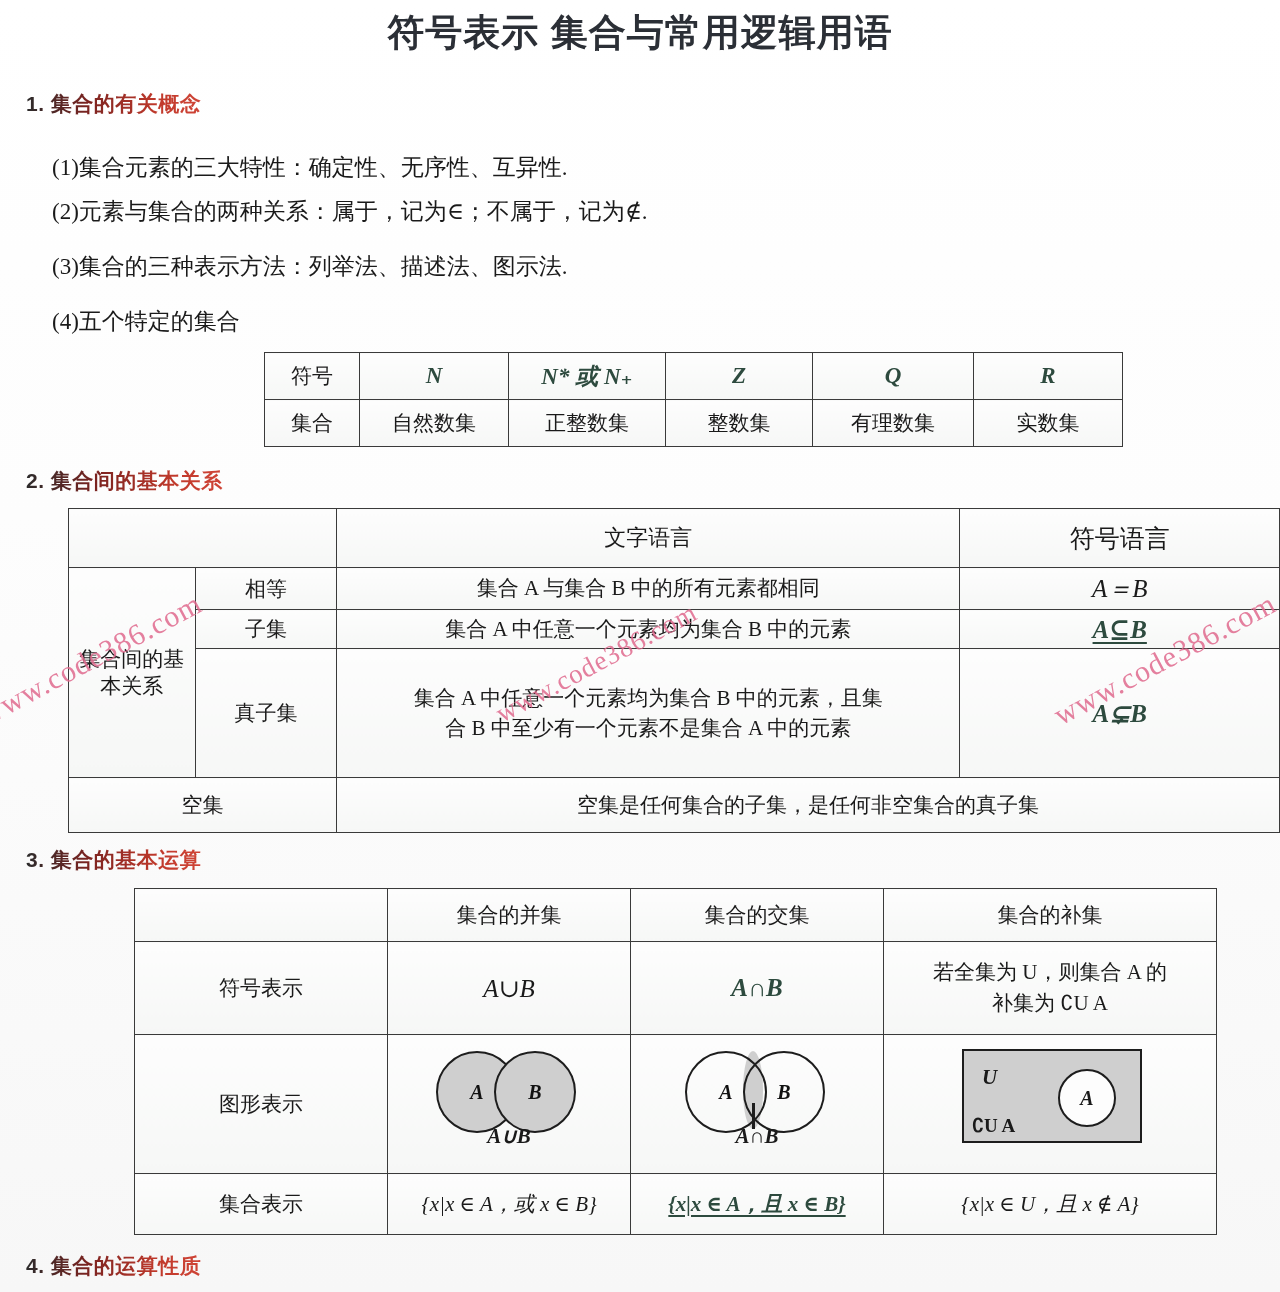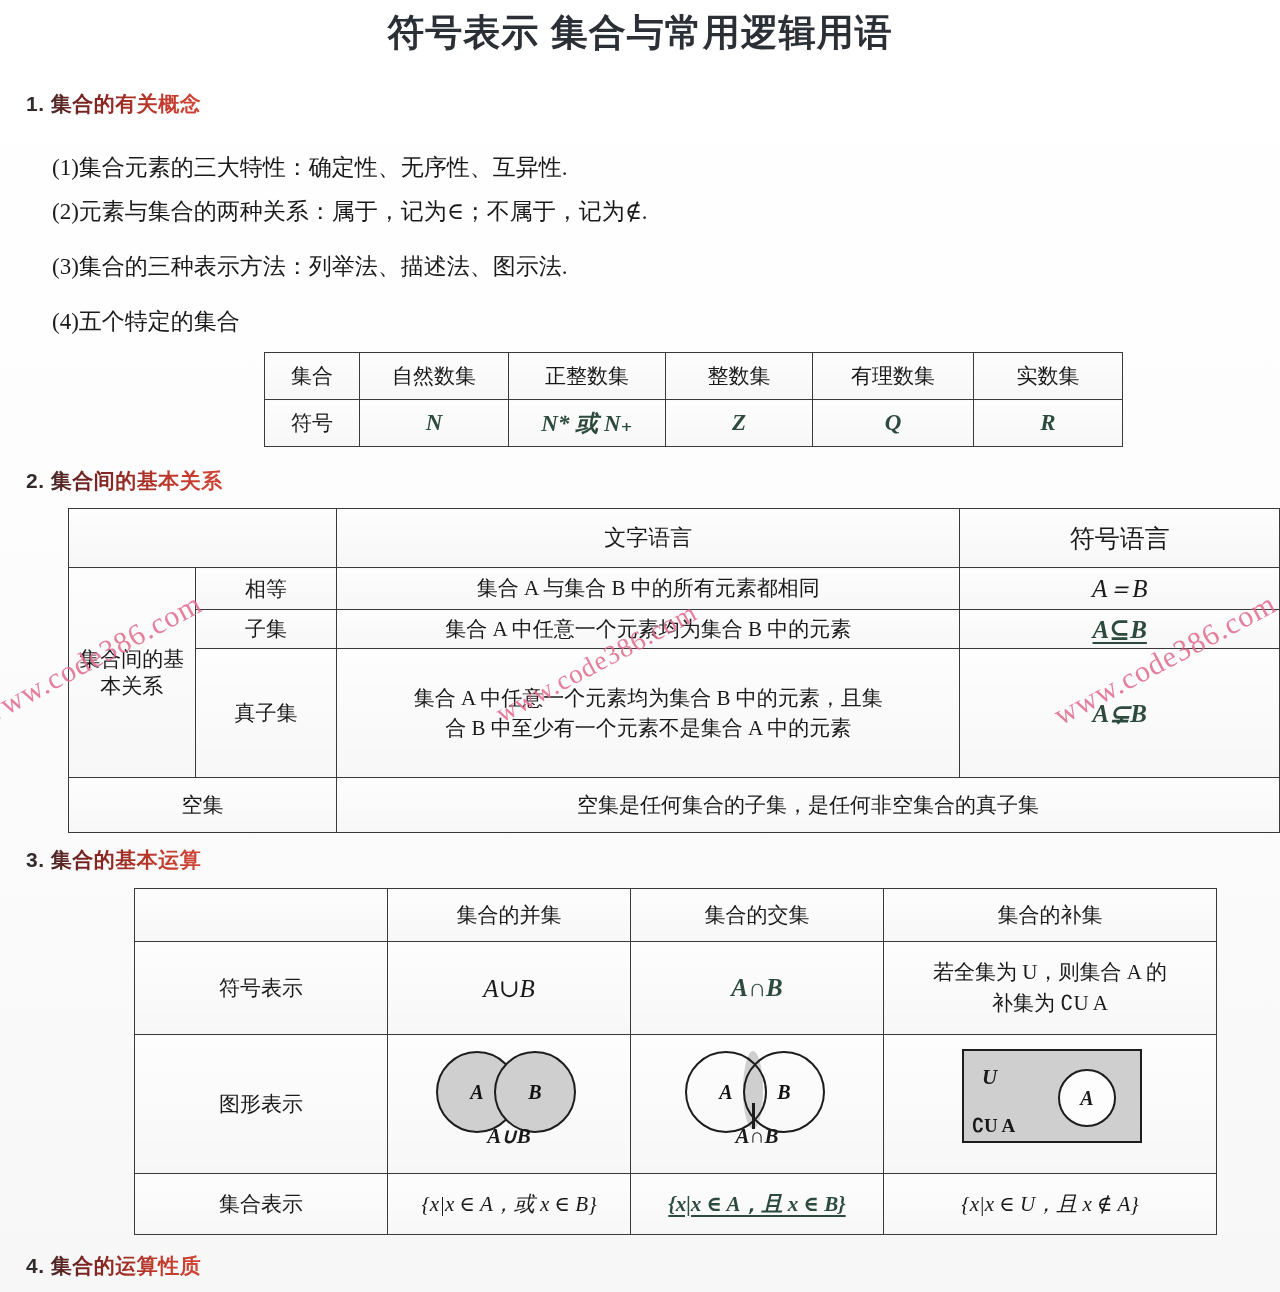--- a/index.html
+++ b/index.html
@@ -182,34 +182,34 @@
 <div class="sec-head" style="left:26px; top:90px;">1. 集合的有关概念</div>
 
 <div class="line" style="left:52px; top:152px;">(1)集合元素的三大特性：确定性、无序性、互异性.</div>
 <div class="line" style="left:52px; top:196px;">(2)元素与集合的两种关系：属于，记为∈；不属于，记为∉.</div>
 <div class="line" style="left:52px; top:251px;">(3)集合的三种表示方法：列举法、描述法、图示法.</div>
 <div class="line" style="left:52px; top:306px;">(4)五个特定的集合</div>
 
 <table id="t1">
   <tbody>
       <tr>
+    <td class="c0">符号</td>
+    <td class="c1 sym grn-i">N</td>
+    <td class="c2 sym grn-i">N* 或 N₊</td>
+    <td class="c3 sym grn-i">Z</td>
+    <td class="c4 sym grn-i">Q</td>
+    <td class="c5 sym grn-i">R</td>
+  </tr>
+  <tr>
     <td class="c0">集合</td>
     <td class="c1">自然数集</td>
     <td class="c2">正整数集</td>
     <td class="c3">整数集</td>
     <td class="c4">有理数集</td>
     <td class="c5">实数集</td>
-  </tr>
-  <tr>
-    <td class="c0">符号</td>
-    <td class="c1 sym grn-i">N</td>
-    <td class="c2 sym grn-i">N* 或 N₊</td>
-    <td class="c3 sym grn-i">Z</td>
-    <td class="c4 sym grn-i">Q</td>
-    <td class="c5 sym grn-i">R</td>
   </tr>
 </tbody>
   </table>
 
 <div class="sec-head" style="left:26px; top:467px;">2. 集合间的基本关系</div>
 
 <table id="t2">
   <tbody>
       <tr>
     <td class="hdr" colspan="2"></td>

